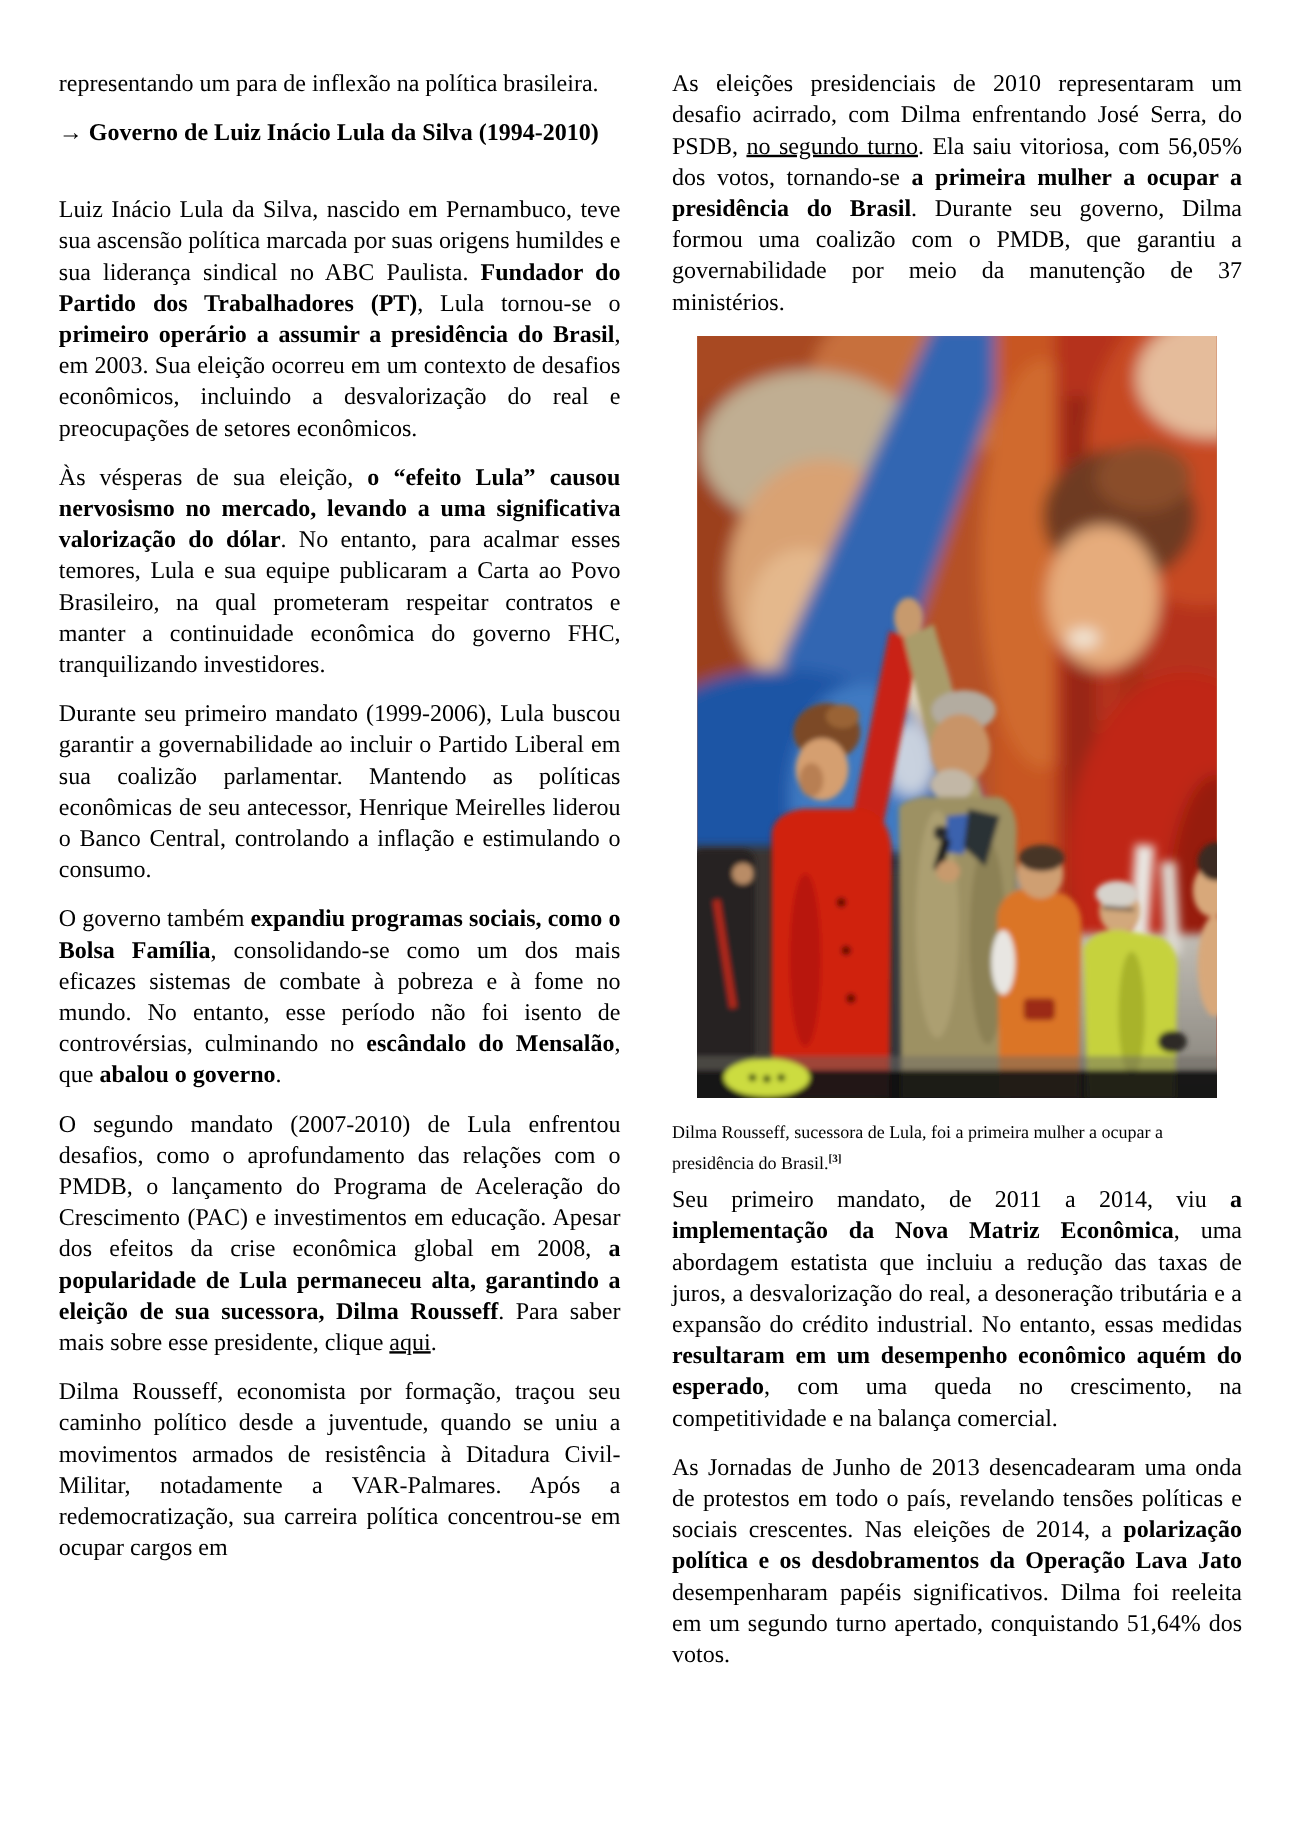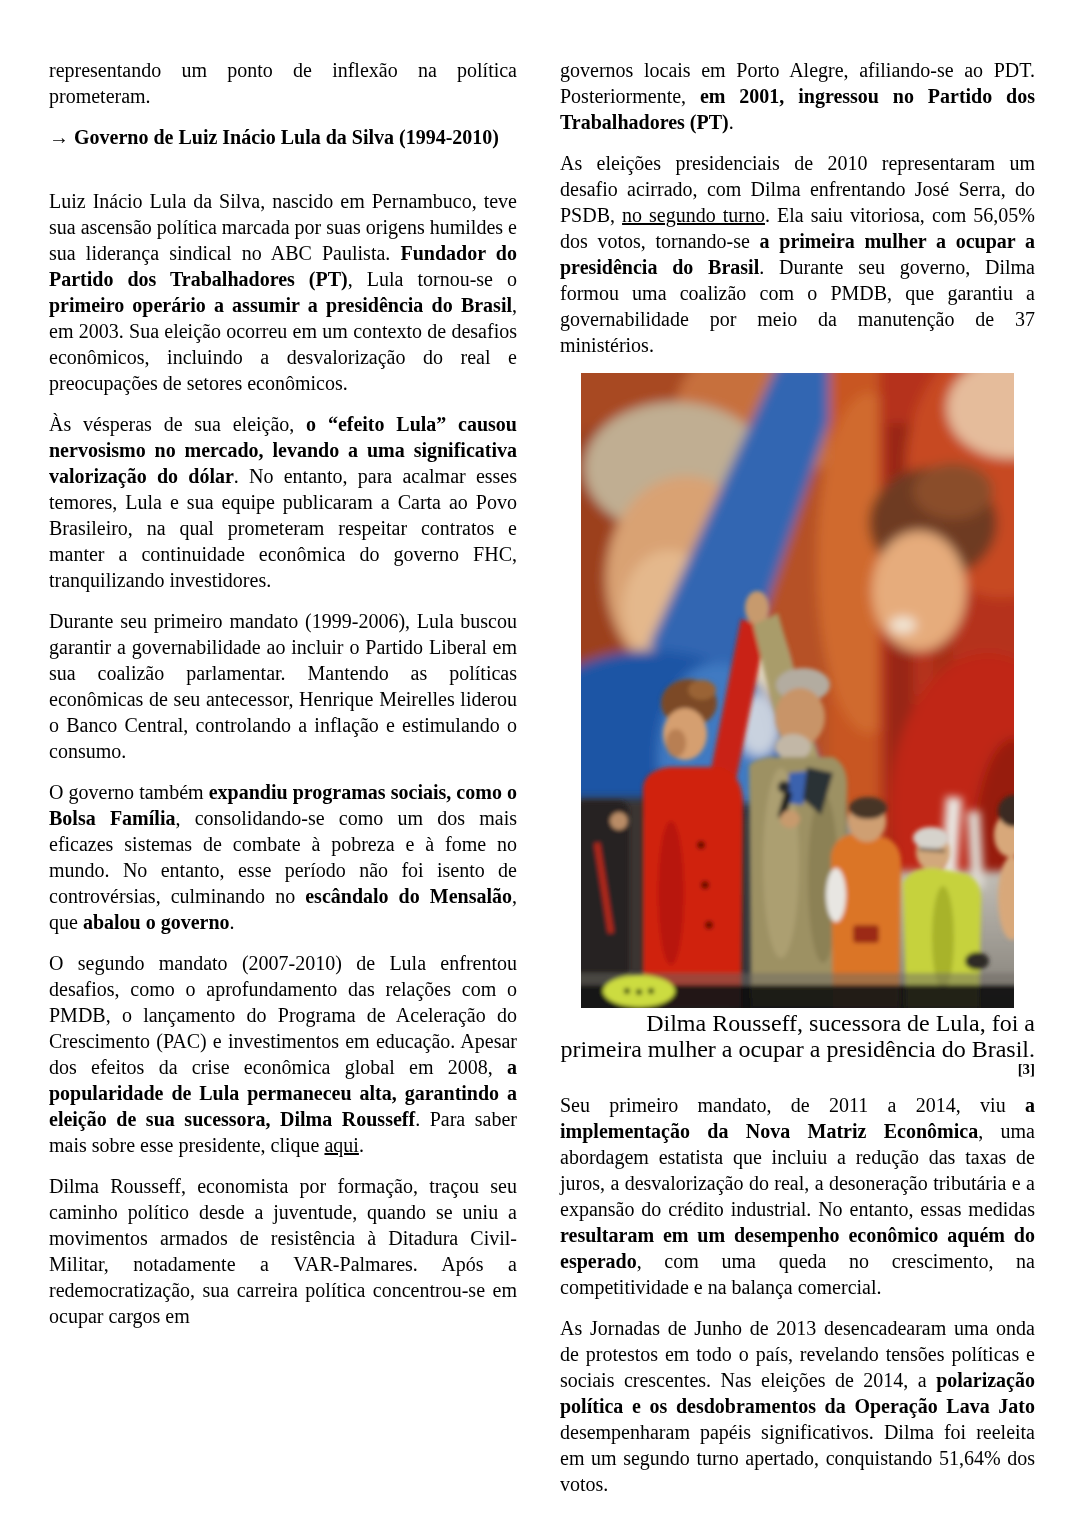--- a/index.html
+++ b/index.html
@@ -24,41 +24,40 @@
   .b{font-weight:bold;}
   .u{text-decoration:underline;}
   a{color:inherit;cursor:pointer;}
   sup{font-size:0.62em;line-height:0;vertical-align:super;}
   figure.fig{margin:10px 0 4px 0;width:100%;}
   .photo{
     width:433px;height:635px;margin:0 auto;
     overflow:hidden;background:#b65128;
   }
   figcaption{
-    text-align:right;font-size:24px;line-height:26px;margin-top:2px;
+    text-align:left;font-size:15px;line-height:26px;margin-top:16px;
   }
 </style>
 </head>
 <body>
 
 <div class="page">
 
   <div class="col left">
-    <p class="para"><span>representando um ponto de inflexão na política prometeram.</span></p>
+    <p class="para"><span>representando um para de inflexão na política brasileira.</span></p>
     <p class="para heading"><span class="b">→ Governo de Luiz Inácio Lula da Silva (1994-2010)</span></p>
     <p class="para"><span>Luiz Inácio Lula da Silva, nascido em Pernambuco, teve sua ascensão política marcada por suas origens humildes e sua liderança sindical no ABC Paulista. </span><span class="b">Fundador do Partido dos Trabalhadores (PT)</span><span>, Lula tornou-se o </span><span class="b">primeiro operário a assumir a presidência do Brasil</span><span>, em 2003. Sua eleição ocorreu em um contexto de desafios econômicos, incluindo a desvalorização do real e preocupações de setores econômicos.</span></p>
     <p class="para"><span>Às vésperas de sua eleição, </span><span class="b">o “efeito Lula” causou nervosismo no mercado, levando a uma significativa valorização do dólar</span><span>. No entanto, para acalmar esses temores, Lula e sua equipe publicaram a Carta ao Povo Brasileiro, na qual prometeram respeitar contratos e manter a continuidade econômica do governo FHC, tranquilizando investidores.</span></p>
     <p class="para"><span>Durante seu primeiro mandato (1999-2006), Lula buscou garantir a governabilidade ao incluir o Partido Liberal em sua coalizão parlamentar. Mantendo as políticas econômicas de seu antecessor, Henrique Meirelles liderou o Banco Central, controlando a inflação e estimulando o consumo.</span></p>
     <p class="para"><span>O governo também </span><span class="b">expandiu programas sociais, como o Bolsa Família</span><span>, consolidando-se como um dos mais eficazes sistemas de combate à pobreza e à fome no mundo. No entanto, esse período não foi isento de controvérsias, culminando no </span><span class="b">escândalo do Mensalão</span><span>, que </span><span class="b">abalou o governo</span><span>.</span></p>
     <p class="para"><span>O segundo mandato (2007-2010) de Lula enfrentou desafios, como o aprofundamento das relações com o PMDB, o lançamento do Programa de Aceleração do Crescimento (PAC) e investimentos em educação. Apesar dos efeitos da crise econômica global em 2008, </span><span class="b">a popularidade de Lula permaneceu alta, garantindo a eleição de sua sucessora, Dilma Rousseff</span><span>. Para saber mais sobre esse presidente, clique </span><a class="u">aqui</a><span>.</span></p>
     <p class="para"><span>Dilma Rousseff, economista por formação, traçou seu caminho político desde a juventude, quando se uniu a movimentos armados de resistência à Ditadura Civil-Militar, notadamente a VAR-Palmares. Após a redemocratização, sua carreira política concentrou-se em ocupar cargos em</span></p>
   </div>
 
   <div class="col right">
-    <p class="para"><span>governos locais em Porto Alegre, afiliando-se ao PDT. Posteriormente, </span><span class="b">em 2001, ingressou no Partido dos Trabalhadores (PT)</span><span>.</span></p>
     <p class="para"><span>As eleições presidenciais de 2010 representaram um desafio acirrado, com Dilma enfrentando José Serra, do PSDB, </span><a class="u">no segundo turno</a><span>. Ela saiu vitoriosa, com 56,05% dos votos, tornando-se </span><span class="b">a primeira mulher a ocupar a presidência do Brasil</span><span>. Durante seu governo, Dilma formou uma coalizão com o PMDB, que garantiu a governabilidade por meio da manutenção de 37 ministérios.</span></p>
 
     <figure class="fig">
       <div class="photo">
         <svg width="433" height="635" viewBox="0 0 433 635" aria-hidden="true">
           <defs>
             <filter id="b6" x="-30%" y="-30%" width="160%" height="160%">
                 <feGaussianBlur stdDeviation="6"></feGaussianBlur>
               </filter>
             <filter id="b4" x="-30%" y="-30%" width="160%" height="160%">

